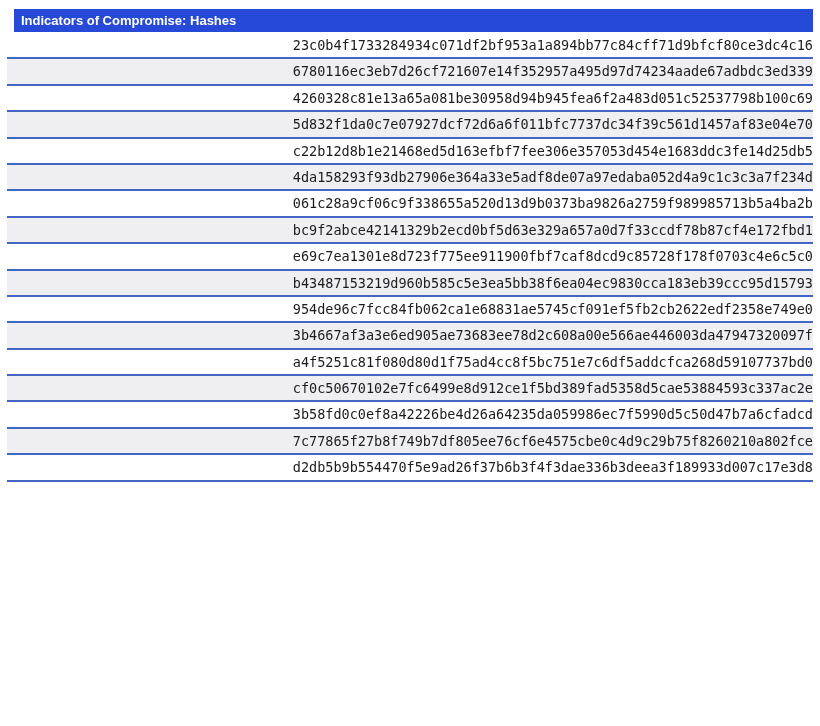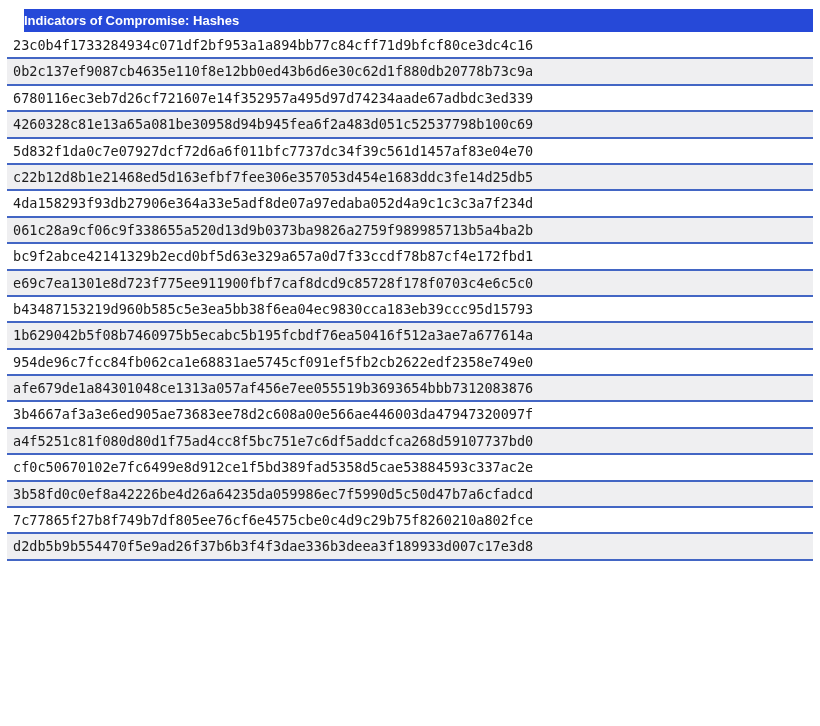--- a/index.html
+++ b/index.html
@@ -7,31 +7,33 @@
     padding: 0;
     background: #ffffff;
     width: 820px;
     height: 726px;
     overflow: hidden;
   }
   .wrap {
     padding: 9px 7px 0 7px;
   }
   .header-bar {
-    margin-left: 17px;
+    margin-left: 7px;
     height: 23px;
     background: var(--header-bg, #2649D8);
     color: #ffffff;
     font-family: "Liberation Sans", sans-serif;
     font-size: 13px;
     font-weight: bold;
     line-height: 23px;
+    padding-left: 7px;
   }
   .hash-table {
     margin-top: 1px;
+    text-align: right;
   }
   .row {
     box-sizing: border-box;
     height: 26.4px;
     line-height: 24.4px;
     border-bottom: 2px solid var(--separator, #4366C4);
     font-family: "DejaVu Sans Mono", "Liberation Mono", monospace;
     font-size: 13.5px;
     color: var(--text, #1C1C1C);
     padding-left: 6px;
@@ -45,33 +47,30 @@
 </style>
 </head>
 <body>
 
 <div class="wrap">
   <div class="header-bar">
     <span>Indicators of Compromise: Hashes</span>
   </div>
   <div class="hash-table">
       <div class="row">23c0b4f1733284934c071df2bf953a1a894bb77c84cff71d9bfcf80ce3dc4c16</div>
-      <div class="row">0b2c137ef9087cb4635e110f8e12bb0ed43b6d6e30c62d1f880db20778b73c9a</div>
       <div class="row">6780116ec3eb7d26cf721607e14f352957a495d97d74234aade67adbdc3ed339</div>
       <div class="row">4260328c81e13a65a081be30958d94b945fea6f2a483d051c52537798b100c69</div>
       <div class="row">5d832f1da0c7e07927dcf72d6a6f011bfc7737dc34f39c561d1457af83e04e70</div>
       <div class="row">c22b12d8b1e21468ed5d163efbf7fee306e357053d454e1683ddc3fe14d25db5</div>
       <div class="row">4da158293f93db27906e364a33e5adf8de07a97edaba052d4a9c1c3c3a7f234d</div>
       <div class="row">061c28a9cf06c9f338655a520d13d9b0373ba9826a2759f989985713b5a4ba2b</div>
       <div class="row">bc9f2abce42141329b2ecd0bf5d63e329a657a0d7f33ccdf78b87cf4e172fbd1</div>
       <div class="row">e69c7ea1301e8d723f775ee911900fbf7caf8dcd9c85728f178f0703c4e6c5c0</div>
       <div class="row">b43487153219d960b585c5e3ea5bb38f6ea04ec9830cca183eb39ccc95d15793</div>
-      <div class="row">1b629042b5f08b7460975b5ecabc5b195fcbdf76ea50416f512a3ae7a677614a</div>
       <div class="row">954de96c7fcc84fb062ca1e68831ae5745cf091ef5fb2cb2622edf2358e749e0</div>
-      <div class="row">afe679de1a84301048ce1313a057af456e7ee055519b3693654bbb7312083876</div>
       <div class="row">3b4667af3a3e6ed905ae73683ee78d2c608a00e566ae446003da47947320097f</div>
       <div class="row">a4f5251c81f080d80d1f75ad4cc8f5bc751e7c6df5addcfca268d59107737bd0</div>
       <div class="row">cf0c50670102e7fc6499e8d912ce1f5bd389fad5358d5cae53884593c337ac2e</div>
       <div class="row">3b58fd0c0ef8a42226be4d26a64235da059986ec7f5990d5c50d47b7a6cfadcd</div>
       <div class="row">7c77865f27b8f749b7df805ee76cf6e4575cbe0c4d9c29b75f8260210a802fce</div>
       <div class="row">d2db5b9b554470f5e9ad26f37b6b3f4f3dae336b3deea3f189933d007c17e3d8</div>
     </div>
 </div>
 
 </body></html>

